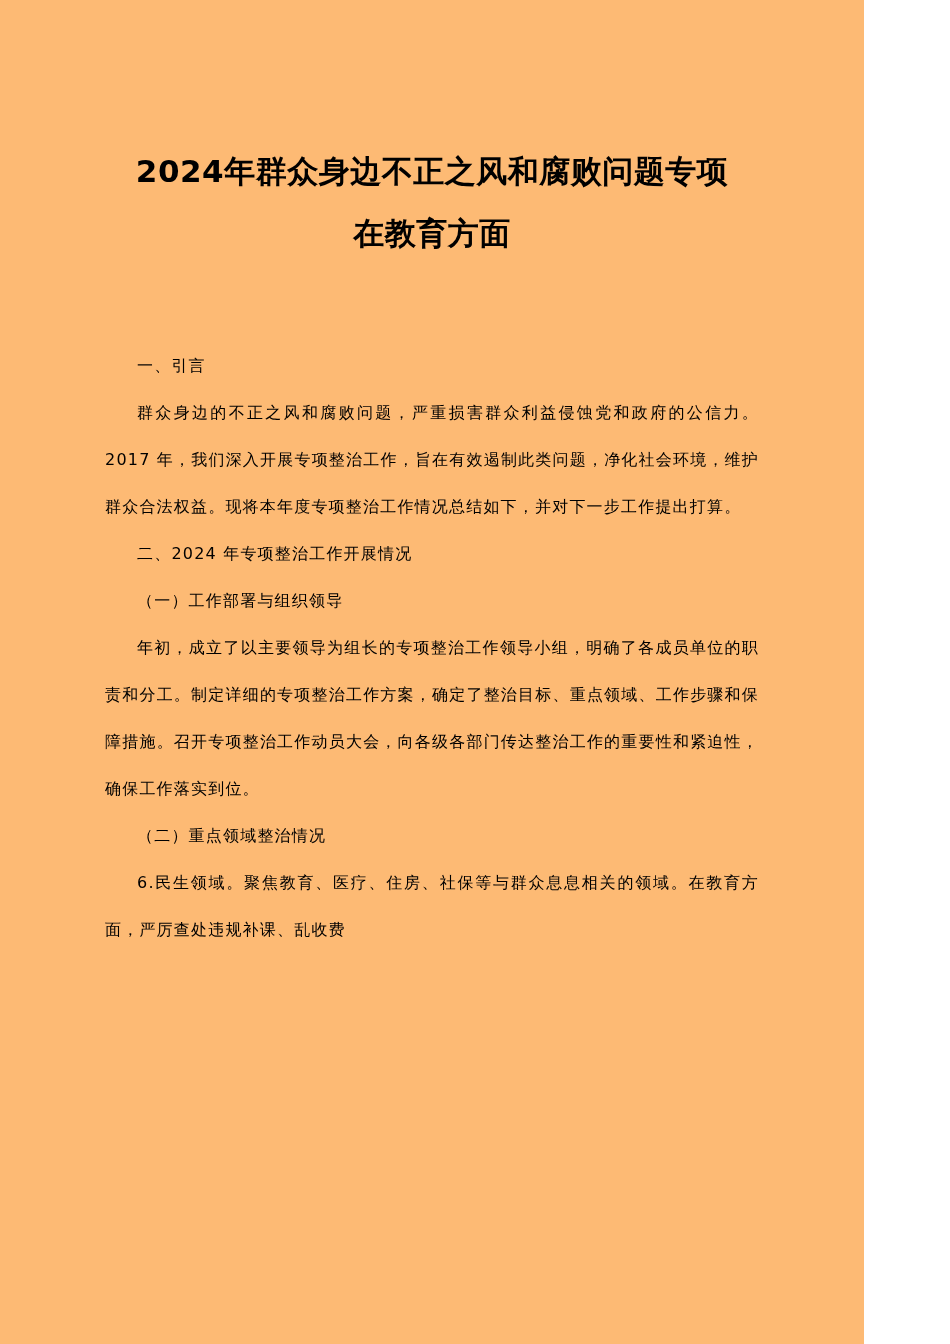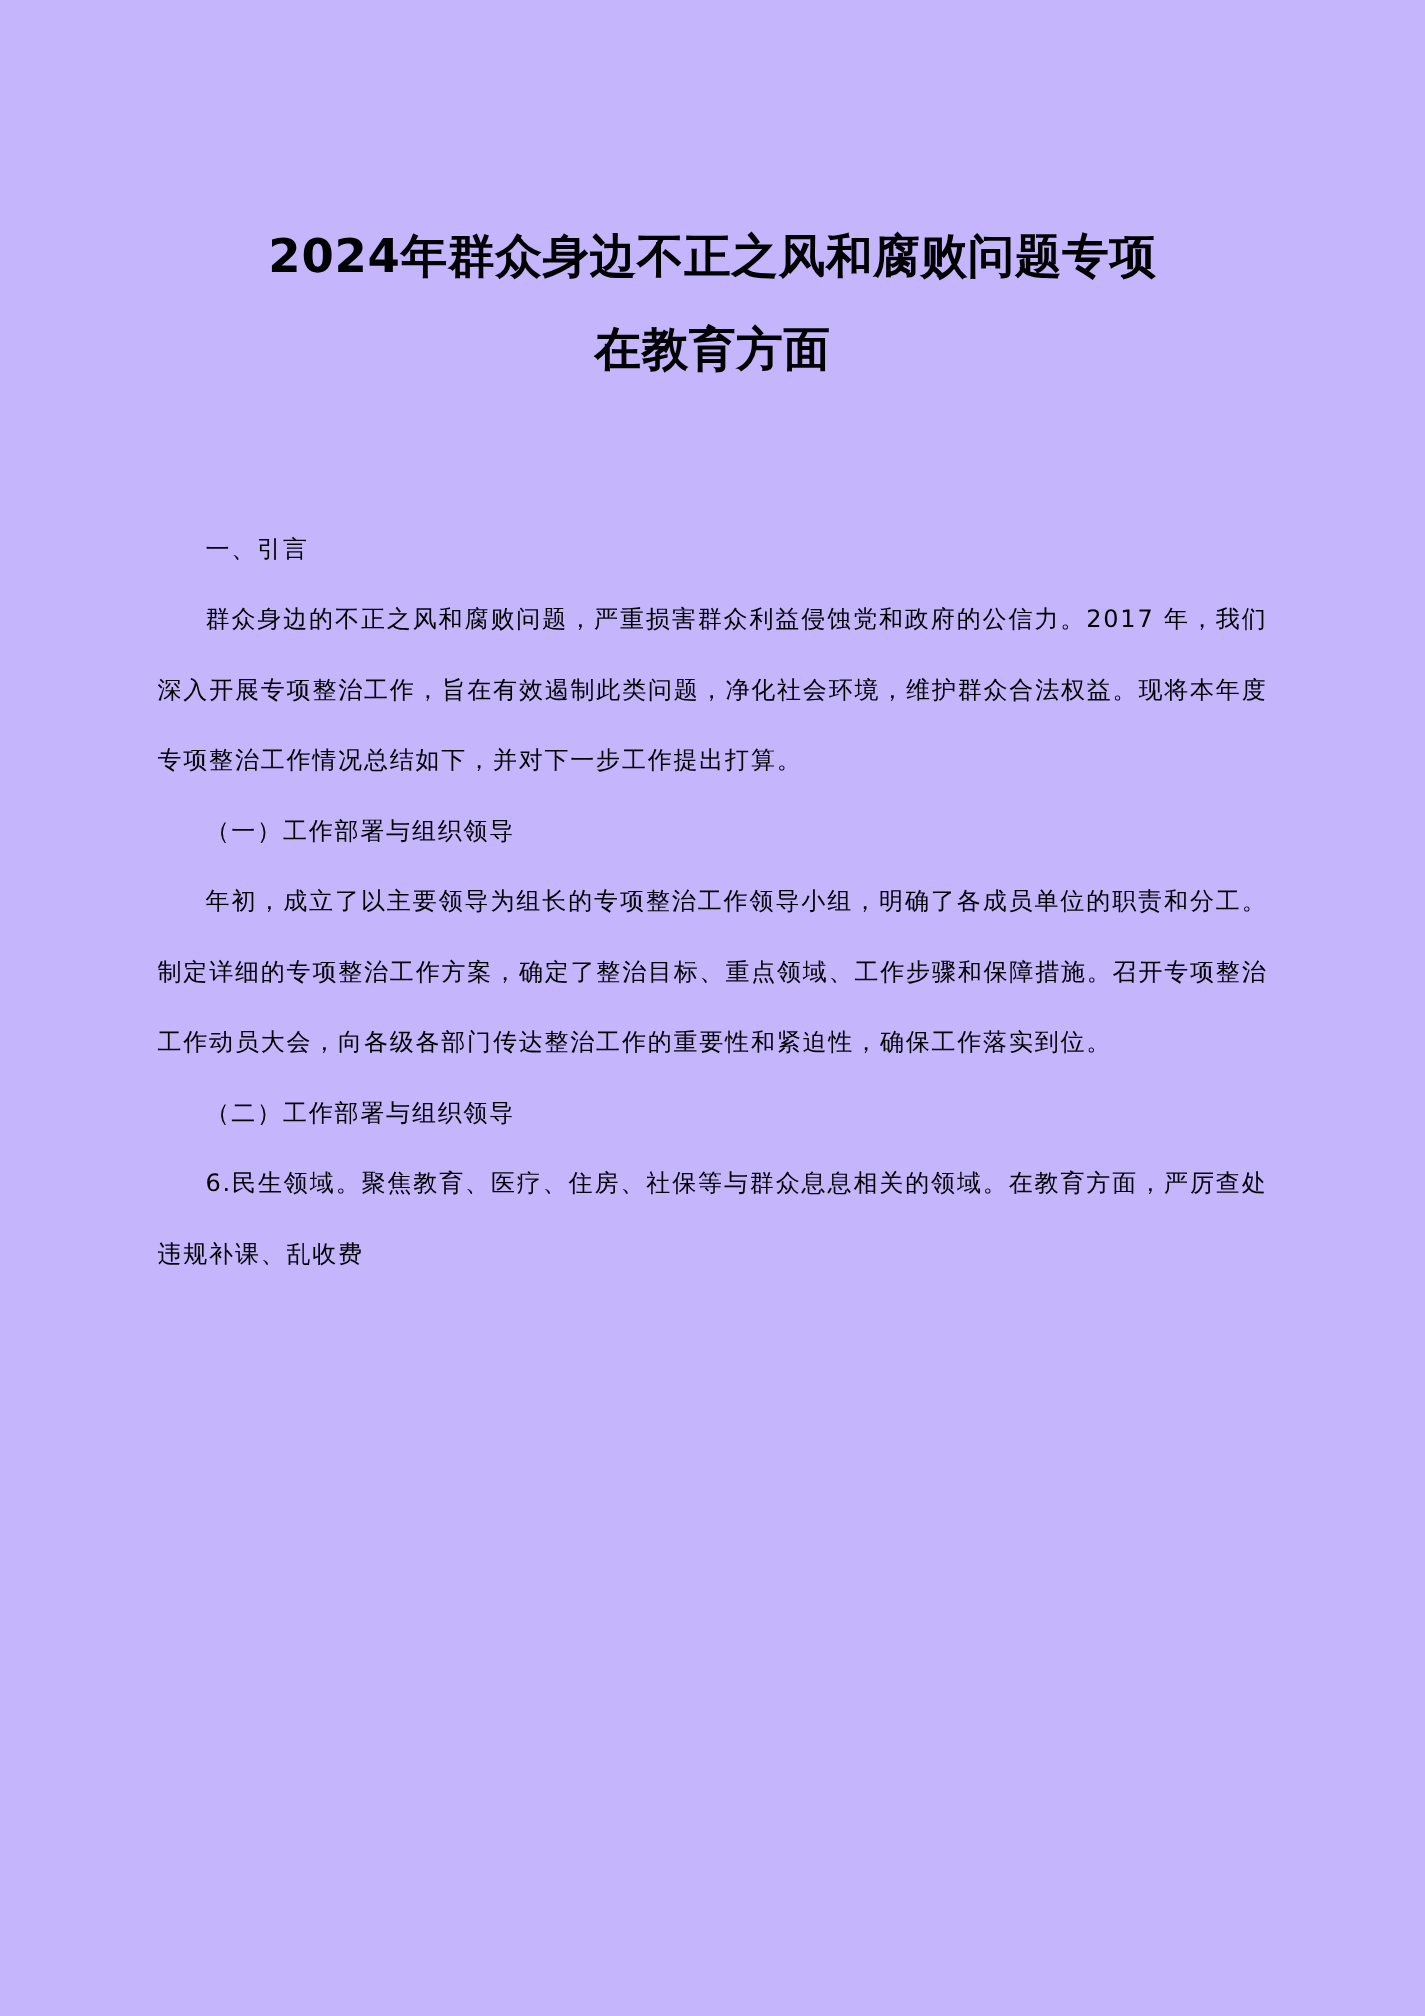--- a/index.html
+++ b/index.html
@@ -10,25 +10,25 @@
   }
   body {
     width: 950px;
     height: 1344px;
     overflow: hidden;
     font-family: "Liberation Serif", "DejaVu Serif", serif;
     color: #000000;
   }
   .page {
     position: relative;
-    width: 950px;
+    width: 864px;
     height: 1344px;
     box-sizing: border-box;
     padding: 140px 105px 40px 105px;
-    background: #c4b5fd;
+    background: #fdba74;
   }
   .doc-title {
     font-family: "DejaVu Sans", "Liberation Sans", sans-serif;
     font-weight: bold;
     font-size: 31px;
     line-height: 62px;
     text-align: center;
     letter-spacing: 0.5px;
     margin: 0;
     padding: 0 6px;
@@ -57,19 +57,20 @@
 <div class="page">
 
   <h1 class="doc-title">2024年群众身边不正之风和腐败问题专项</h1>
   <h1 class="doc-title">在教育方面</h1>
 
   <div class="title-gap"></div>
 
   <div class="body-text">
     <p class="heading">一、引言</p>
     <p>群众身边的不正之风和腐败问题，严重损害群众利益侵蚀党和政府的公信力。2017 年，我们深入开展专项整治工作，旨在有效遏制此类问题，净化社会环境，维护群众合法权益。现将本年度专项整治工作情况总结如下，并对下一步工作提出打算。</p>
+    <p class="heading">二、2024 年专项整治工作开展情况</p>
     <p class="heading">（一）工作部署与组织领导</p>
     <p>年初，成立了以主要领导为组长的专项整治工作领导小组，明确了各成员单位的职责和分工。制定详细的专项整治工作方案，确定了整治目标、重点领域、工作步骤和保障措施。召开专项整治工作动员大会，向各级各部门传达整治工作的重要性和紧迫性，确保工作落实到位。</p>
-    <p class="heading">（二）工作部署与组织领导</p>
+    <p class="heading">（二）重点领域整治情况</p>
     <p>6.民生领域。聚焦教育、医疗、住房、社保等与群众息息相关的领域。在教育方面，严厉查处违规补课、乱收费</p>
   </div>
 
 </div>
 
 </body></html>

